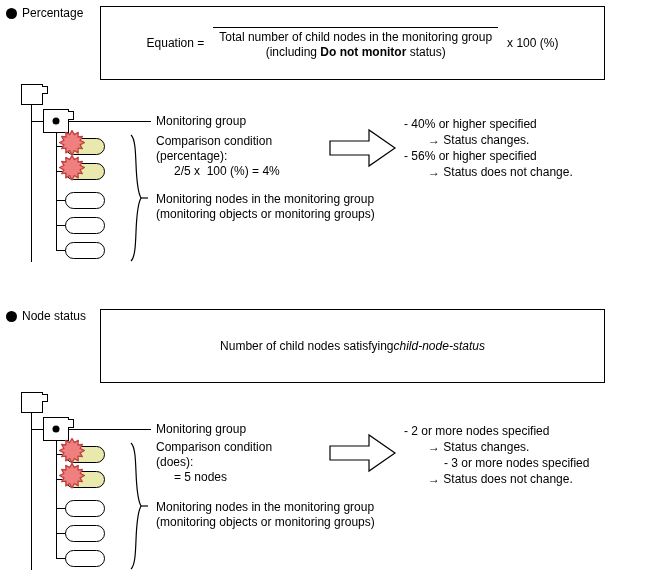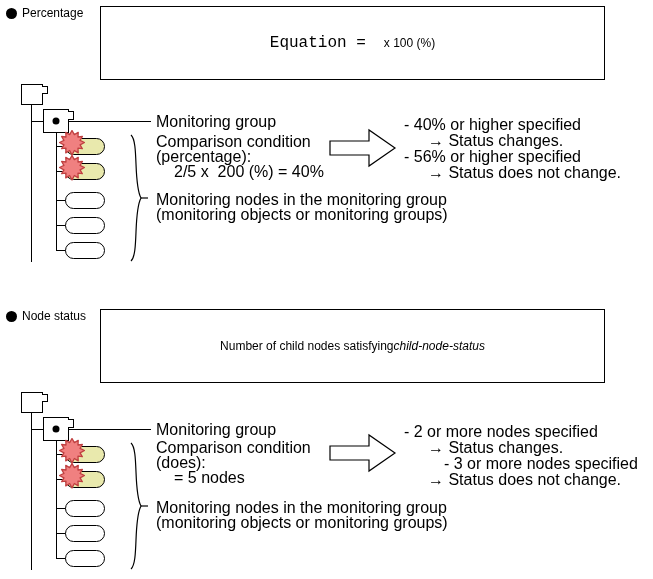--- a/index.html
+++ b/index.html
@@ -47,21 +47,21 @@
 
   
   .equation-row {
     position: absolute;
     left: 0; top: 0; right: 0; bottom: 0;
     display: flex;
     align-items: center;
     justify-content: center;
     gap: 9px;
   }
-  .eq-label { font-size: 16px; white-space: nowrap; font-family: Liberation Mono, monospace; }
+  .eq-label { font-size: 12px; white-space: nowrap; }
   .fraction {
     display: flex;
     flex-direction: column;
     align-items: center;
     line-height: 1.25;
   }
   .fr-num {
     padding: 0 6px 2px 6px;
     white-space: nowrap;
     font-size: 12px;
@@ -172,35 +172,36 @@
   
   .block-arrow { position: absolute; }
 
   
   .ann {
     position: absolute;
     white-space: pre;
     font-size: 11.5px;
     line-height: 13.5px;
   }
-  .ann-lg { font-size: 16px; line-height: 15px; }
+  .ann-lg { font-size: 12px; line-height: 15px; }
 </style>
 </head>
 <body>
 
 <div class="section-head" style="left:6px; top:6px;">
   <span class="bullet-dot"></span>
   <span>Percentage</span>
 </div>
 
 <div class="box" style="left:100px; top:6px; width:505px; height:74px;">
   <div class="equation-row">
     <span class="eq-label">Equation =</span>
     <span class="fraction">
       <span class="fr-bar"></span>
+      <span class="fr-den"><span>Total number of child nodes in the monitoring group</span><br><span>(including </span><span class="bd">Do not monitor</span><span> status)</span></span>
     </span>
     <span class="eq-tail">x 100 (%)</span>
   </div>
 </div>
 
 <div class="node-page" style="left:21px; top:84px;">
   <span class="tab"></span>
 </div>
 
 <div class="vline" style="left:31px; top:105px; height:157px;"></div>
@@ -232,21 +233,21 @@
 <svg class="alert-star" viewBox="0 0 100 100" style="left:59px; top:155px;">
   <polygon points="50,2 59,18 74,9 73,27 90,25 81,40 98,48 81,57 90,72 73,70 74,88 59,79 50,96 41,79 26,88 27,70 10,72 19,57 2,48 19,40 10,25 27,27 26,9 41,18" fill="#f08080" stroke="#c04040" stroke-width="5" stroke-linejoin="round"></polygon>
 </svg>
 
 <div class="hline" style="left:69px; top:121px; width:82px;"></div>
 
 <div class="ann ann-lg" style="left:156px; top:114px;">Monitoring group</div>
 
 <div class="ann ann-lg" style="left:156px; top:134px;"><span>Comparison condition</span>
 <span>(percentage):</span>
-<span style="padding-left:18px;">2/5 x  200 (%) = 40%</span></div>
+<span style="padding-left:18px;">2/5 x  100 (%) = 4%</span></div>
 
 <svg class="brace" width="22" height="128" viewBox="0 0 22 128" style="left:128px; top:134px;">
   <path d="M 3 1 C 11 8, 5 50, 13 64 C 5 78, 11 120, 3 127" fill="none" stroke="#000" stroke-width="1.2"></path>
   <path d="M 13 64 L 20 64" stroke="#000" stroke-width="1.2" fill="none"></path>
 </svg>
 
 <div class="ann ann-lg" style="left:156px; top:192px;"><span>Monitoring nodes in the monitoring group</span>
 <span>(monitoring objects or monitoring groups)</span></div>
 
 <svg class="block-arrow" width="68" height="40" viewBox="0 0 68 40" style="left:329px; top:128px;">

